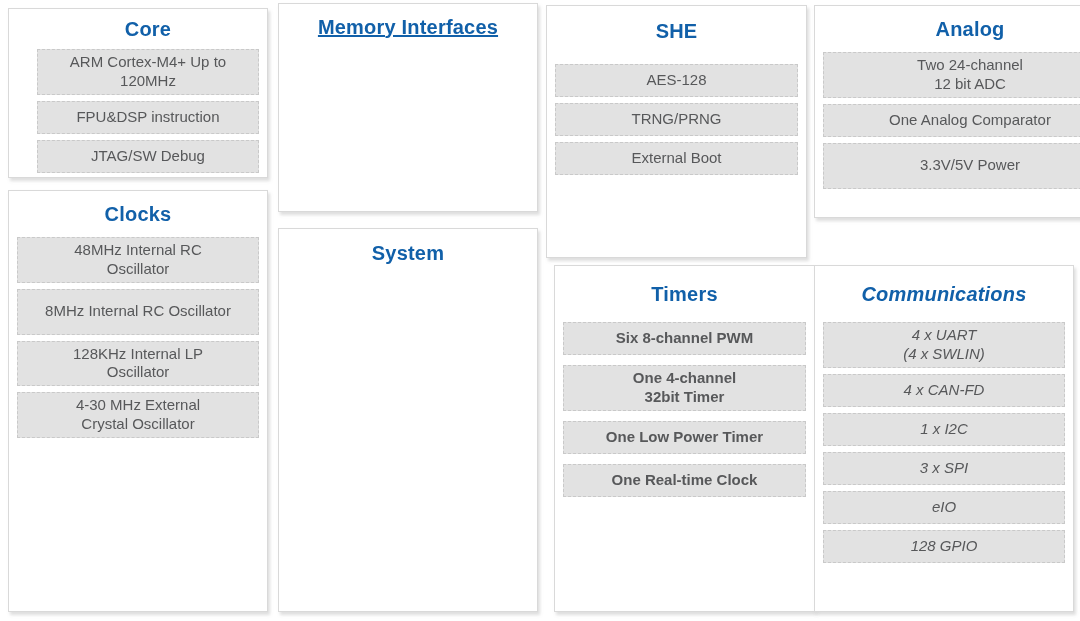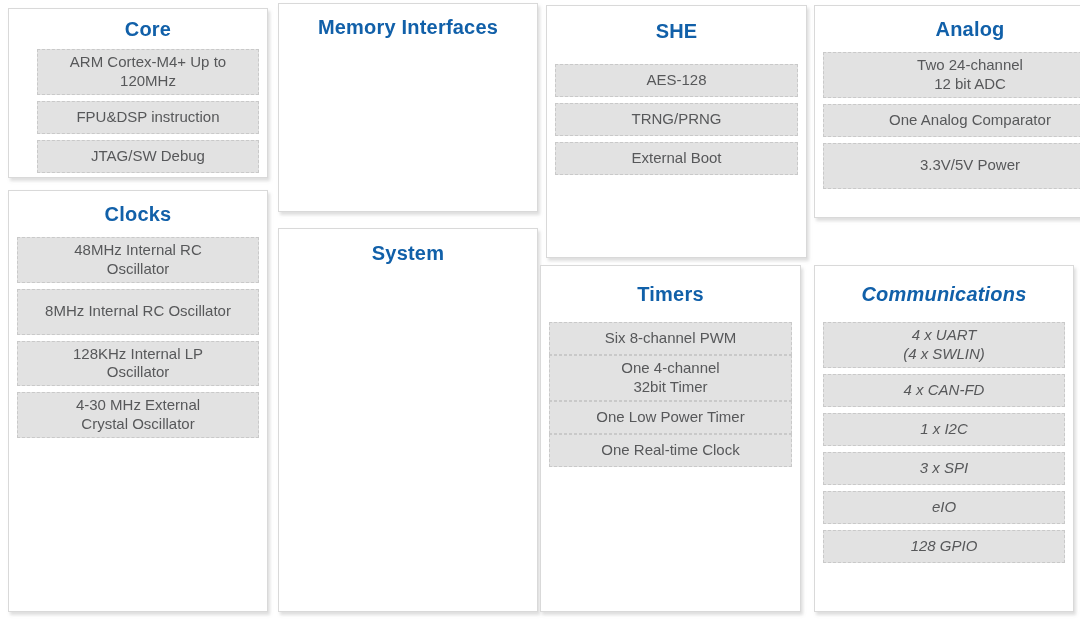--- a/index.html
+++ b/index.html
@@ -56,35 +56,35 @@
     padding: 3px 6px;
   }
   .item.tall { min-height: 46px; }
 
   
   .box-core   { left: 8px;   top: 8px;   width: 260px; height: 170px; padding-left: 20px; }
   .box-clocks { left: 8px;   top: 190px; width: 260px; height: 422px; }
   .box-memory { left: 278px; top: 3px;   width: 260px; height: 209px; }
   .box-system { left: 278px; top: 228px; width: 260px; height: 384px; }
   .box-she    { left: 546px; top: 5px;   width: 261px; height: 253px; gap: 8px; }
-  .box-timers { left: 540px; top: 265px; width: 261px; height: 347px; }
+  .box-timers { left: 554px; top: 265px; width: 261px; height: 347px; }
   .box-analog { left: 814px; top: 5px;   width: 312px; height: 213px; }
   .box-comms  { left: 814px; top: 265px; width: 260px; height: 347px; font-style: italic; }
 
   
   .box-core   .title { height: 40px; }
   .box-clocks .title { height: 46px; }
-  .box-memory .title { height: 46px; }
+  .box-memory .title { height: 46px; text-decoration: underline; }
   .box-system .title { height: 48px; }
   .box-she    .title { height: 50px; }
   .box-timers .title { height: 56px; }
   .box-analog .title { height: 46px; }
   .box-comms  .title { height: 56px; }
 
-  .box-timers .items { gap: 0; }
+  .box-timers .items { gap: 10px; font-weight: bold; }
 </style>
 </head>
 <body>
 
 <div class="canvas">
 
   <div class="box box-core">
     <div class="title">Core</div>
     <div class="items">
       <div class="item">ARM Cortex-M4+ Up to

